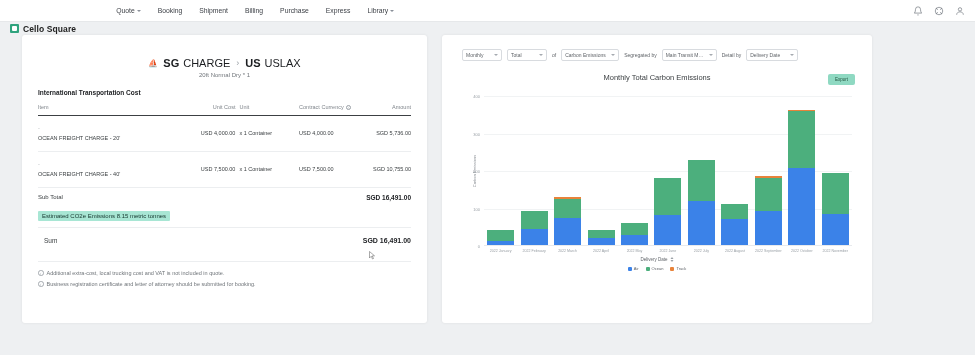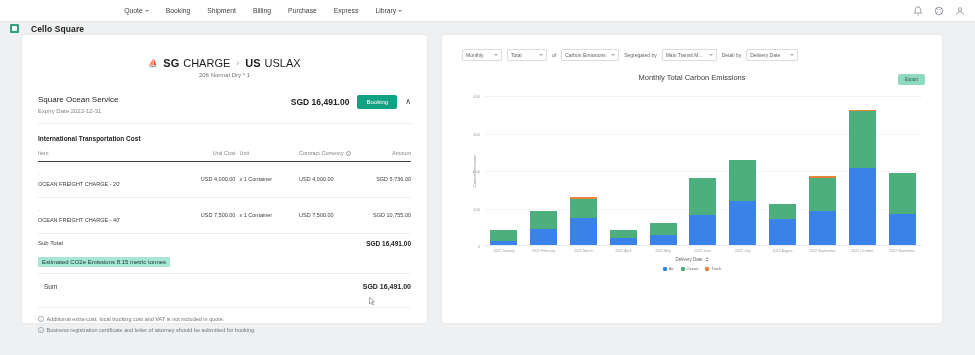--- a/index.html
+++ b/index.html
@@ -9,21 +9,21 @@
     background: #f0f1f3;
     overflow: hidden;
   }
   .app { width: 975px; height: 355px; position: relative; background: #eef0f2; }
 
   
   .topbar {
     height: 22px; background: #ffffff; display: flex; align-items: center;
     padding: 0 10px; border-bottom: 1px solid #e6e8ea; position: relative;
   }
-  .logo-wrap { display: flex; gap: 12px; margin-top: 36px; }
+  .logo-wrap { display: flex; gap: 4px; margin-top: 36px; }
   .logo-mark {
     width: 9px; height: 9px; background: #2fa37e; border-radius: 1px;
     position: relative;
   }
   .logo-mark::after {
     content:""; position:absolute; left:2px; top:2px; width:5px; height:5px;
     background:#fff; border-radius:1px;
   }
   .logo-text { font-size: 8.5px; font-weight: bold; color: #222; letter-spacing: .1px; }
   .mainnav { display: flex; align-items: center; gap: 17px; margin-left: 40px; }
@@ -38,21 +38,21 @@
   .topicons { position: absolute; right: 10px; display: flex; align-items: center; gap: 11px; }
   .ticon { width: 10px; height: 10px; color: #6b7178; display:block; }
 
   
   .content { display: flex; gap: 15px; padding: 13px 22px 0 22px; }
 
   .card {
     background: #fff; border-radius: 3px; box-shadow: 0 0 3px rgba(0,0,0,.07);
   }
   .left-card { width: 405px; height: 288px; padding: 14px 16px 0 16px; position: relative; }
-  .right-card { width: 500px; height: 288px; padding: 10px 12px 0 12px; position: relative; }
+  .right-card { width: 430px; height: 288px; padding: 10px 12px 0 12px; position: relative; }
 
   
   .route { text-align: center; margin-top: 8px; }
   .route-line {
     font-size: 11px; color: #1b1d20; display: flex; justify-content: center;
     align-items: center; gap: 4px; font-weight: normal;
   }
   .route-line .flagicon { font-size: 8px; color: #444; margin-right: 1px; }
   .route-line b { font-weight: bold; }
   .route-arrow { color: #9aa0a6; font-size: 9px; margin: 0 2px; }
@@ -244,31 +244,20 @@
           <span class="flagicon">⛵</span>
           <b>SG</b>
           <span>CHARGE</span>
           <span class="route-arrow">›</span>
           <b>US</b>
           <span>USLAX</span>
         </div>
         <div class="route-sub">20ft Normal Dry * 1</div>
       </div>
 
-      <div class="service-row">
-        <div>
-          <div class="svc-name">Square Ocean Service</div>
-          <div class="svc-exp">Expiry Date 2022-12-31</div>
-        </div>
-        <div class="svc-right">
-          <div class="svc-price">SGD 16,491.00</div>
-          <button class="book-btn">Booking</button>
-          <span class="chev-up">∧</span>
-        </div>
-      </div>
 
       <div class="tbl-title">International Transportation Cost</div>
 
       <table class="tbl">
         <thead>
           <tr>
             <th style="width:40%">Item</th>
             <th class="c2" style="width:14%">Unit Cost</th>
             <th style="width:16%">Unit</th>
             <th style="width:18%">

